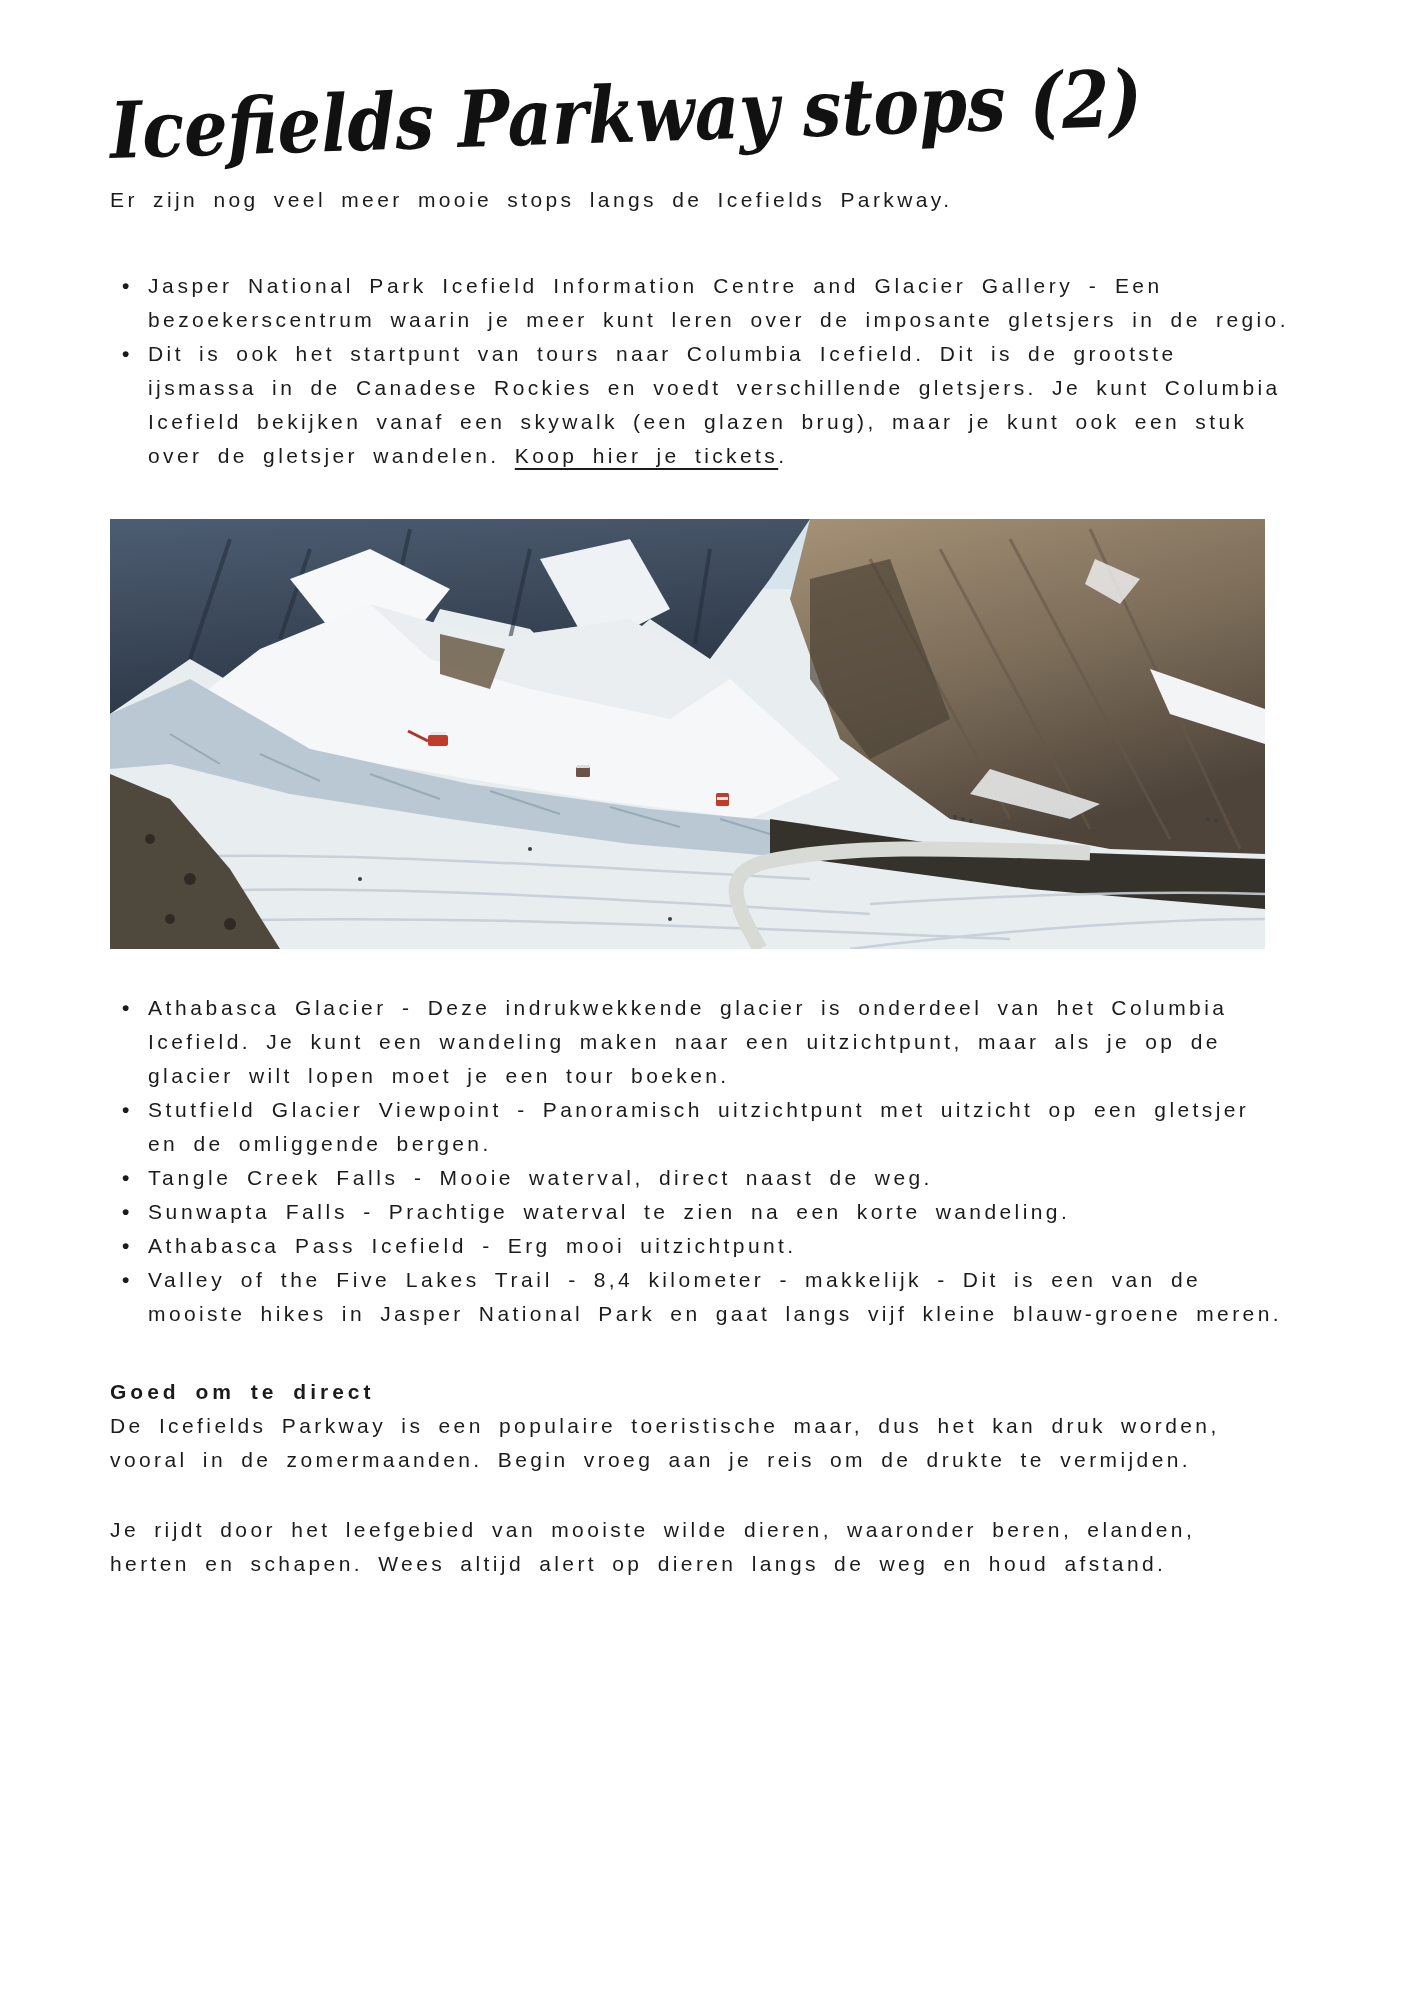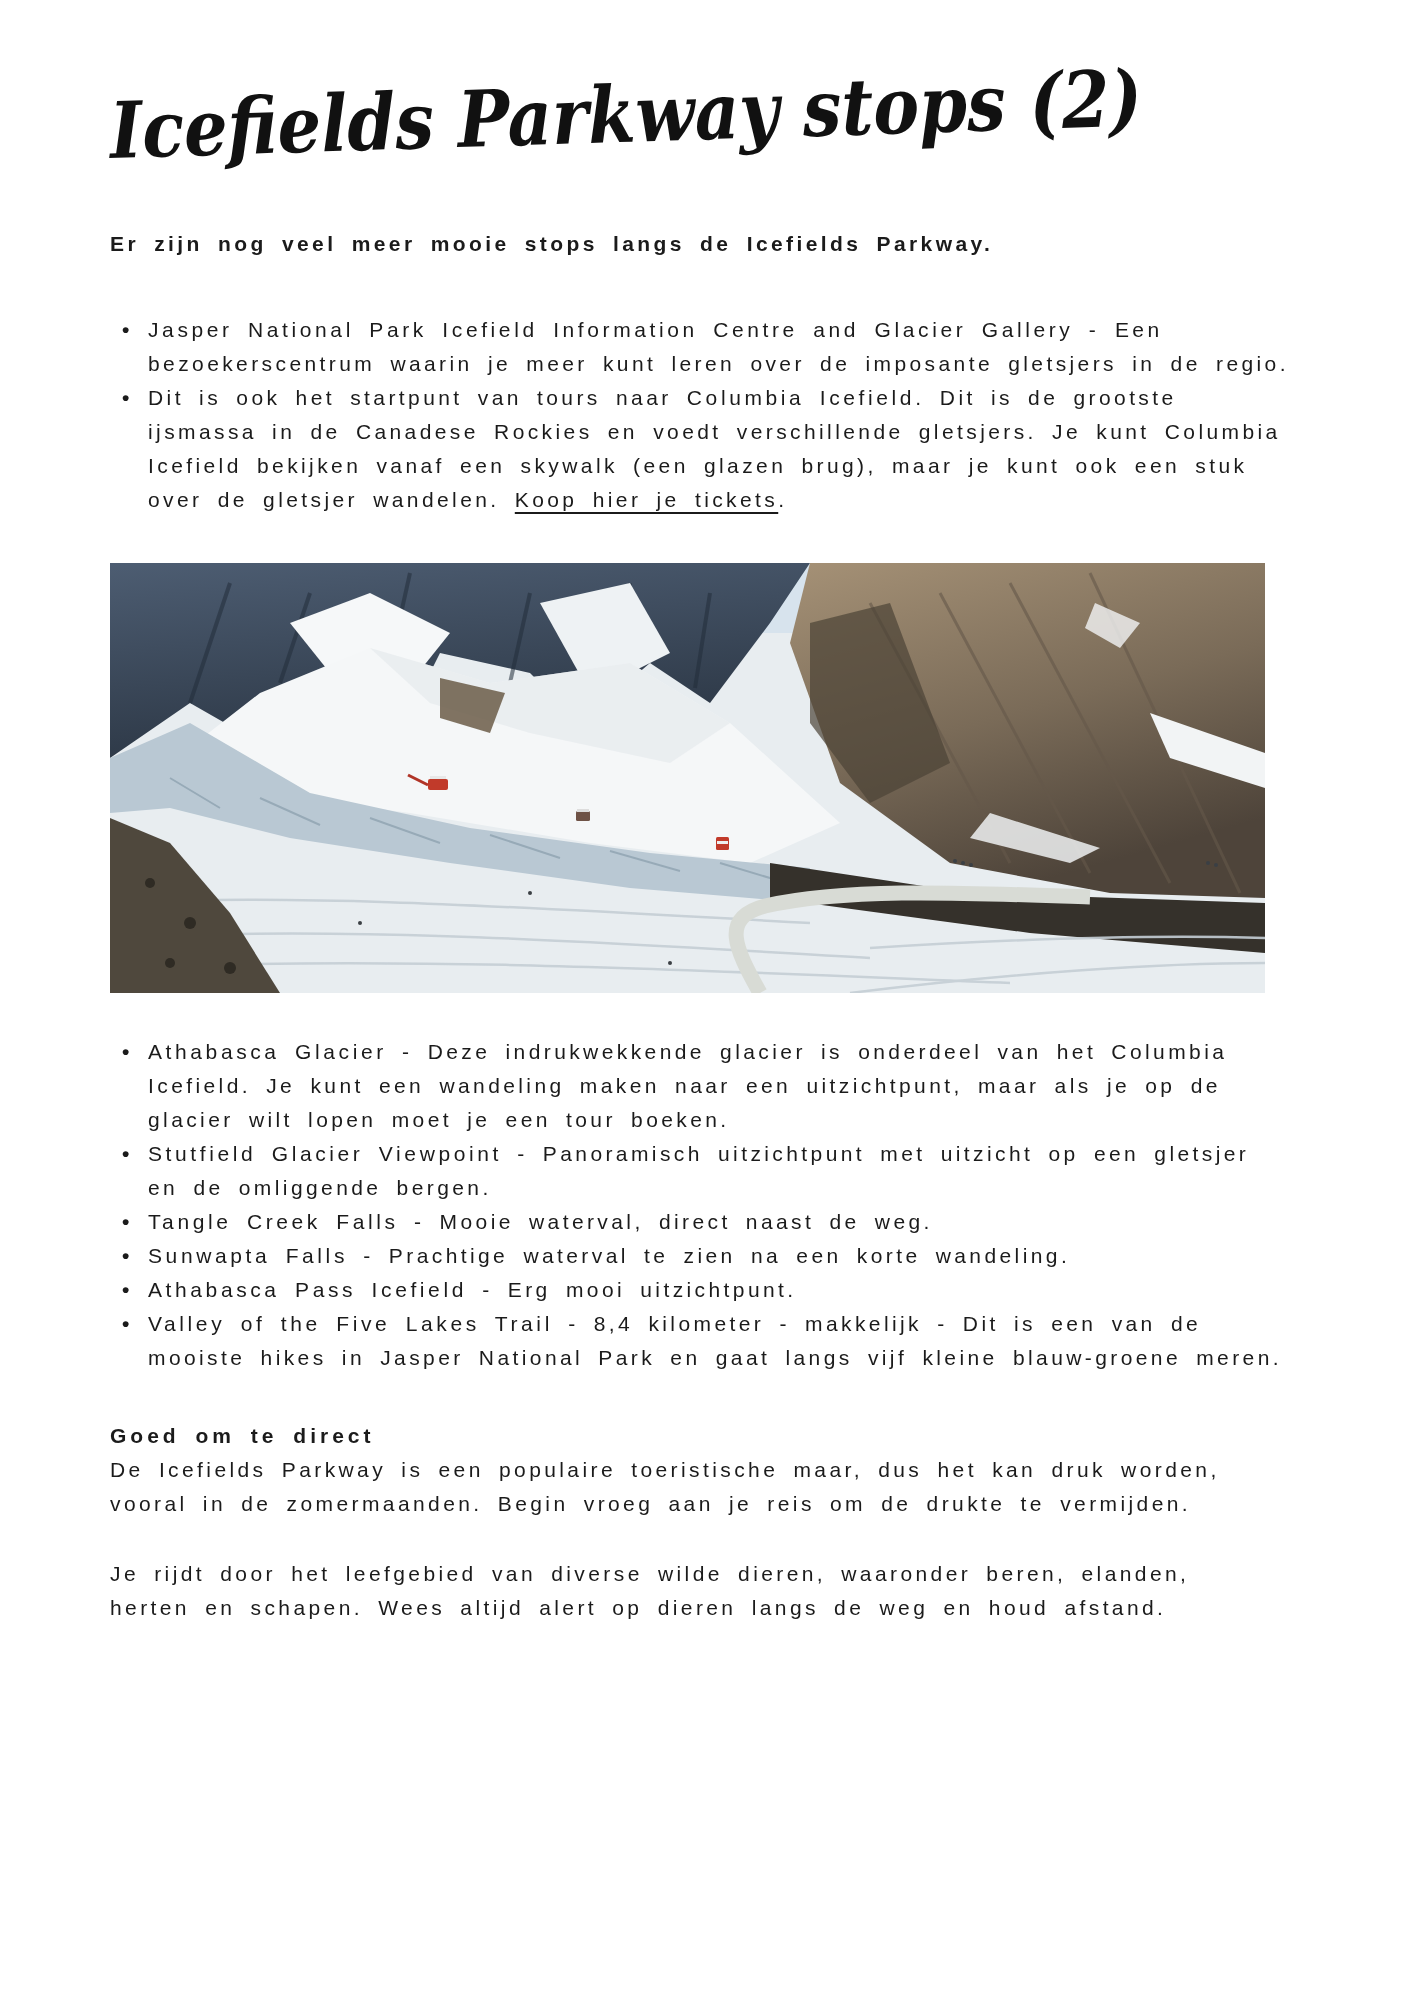--- a/index.html
+++ b/index.html
@@ -28,21 +28,21 @@
     transform: rotate(-1.8deg) scaleX(0.88);
     transform-origin: left center;
   }
   .body-text, .stops li, .paragraphs p, .section-heading {
     font-size: 21px;
     line-height: 34px;
     letter-spacing: 3.4px;
     word-spacing: 6px;
     color: #1b1b1b;
   }
-  .intro { margin-top: 44px; max-width: 1150px; font-weight: bold; }
+  .intro { max-width: 1150px; }
   ul.stops {
     list-style: none;
     margin-top: 52px;
     max-width: 1184px;
   }
   ul.stops li {
     position: relative;
     padding-left: 38px;
     max-width: 1184px;
   }
@@ -197,16 +197,16 @@
       <li><span class="seg-bold">Tangle Creek Falls</span><span class="seg-normal"> - Mooie waterval, direct naast de weg.</span></li>
       <li><span class="seg-bold">Sunwapta Falls</span><span class="seg-normal"> - Prachtige waterval te zien na een korte wandeling.</span></li>
       <li><span class="seg-bold">Athabasca Pass Icefield</span><span class="seg-normal"> - Erg mooi uitzichtpunt.</span></li>
       <li><span class="seg-bold">Valley of the Five Lakes Trail</span><span class="seg-normal"> - 8,4 kilometer - makkelijk - Dit is een van de mooiste hikes in Jasper National Park en gaat langs vijf kleine blauw-groene meren.</span></li>
     </ul>
 
   <h2 class="section-heading">Goed om te direct</h2>
 
   <div class="paragraphs">
       <p>De Icefields Parkway is een populaire toeristische maar, dus het kan druk worden, vooral in de zomermaanden. Begin vroeg aan je reis om de drukte te vermijden.</p>
-      <p>Je rijdt door het leefgebied van diverse wilde dieren, waaronder beren, elanden, herten en schapen. Wees altijd alert op dieren langs de weg en houd afstand.</p>
+      <p>Je rijdt door het leefgebied van mooiste wilde dieren, waaronder beren, elanden, herten en schapen. Wees altijd alert op dieren langs de weg en houd afstand.</p>
     </div>
 
 </div>
 
 </body></html>

